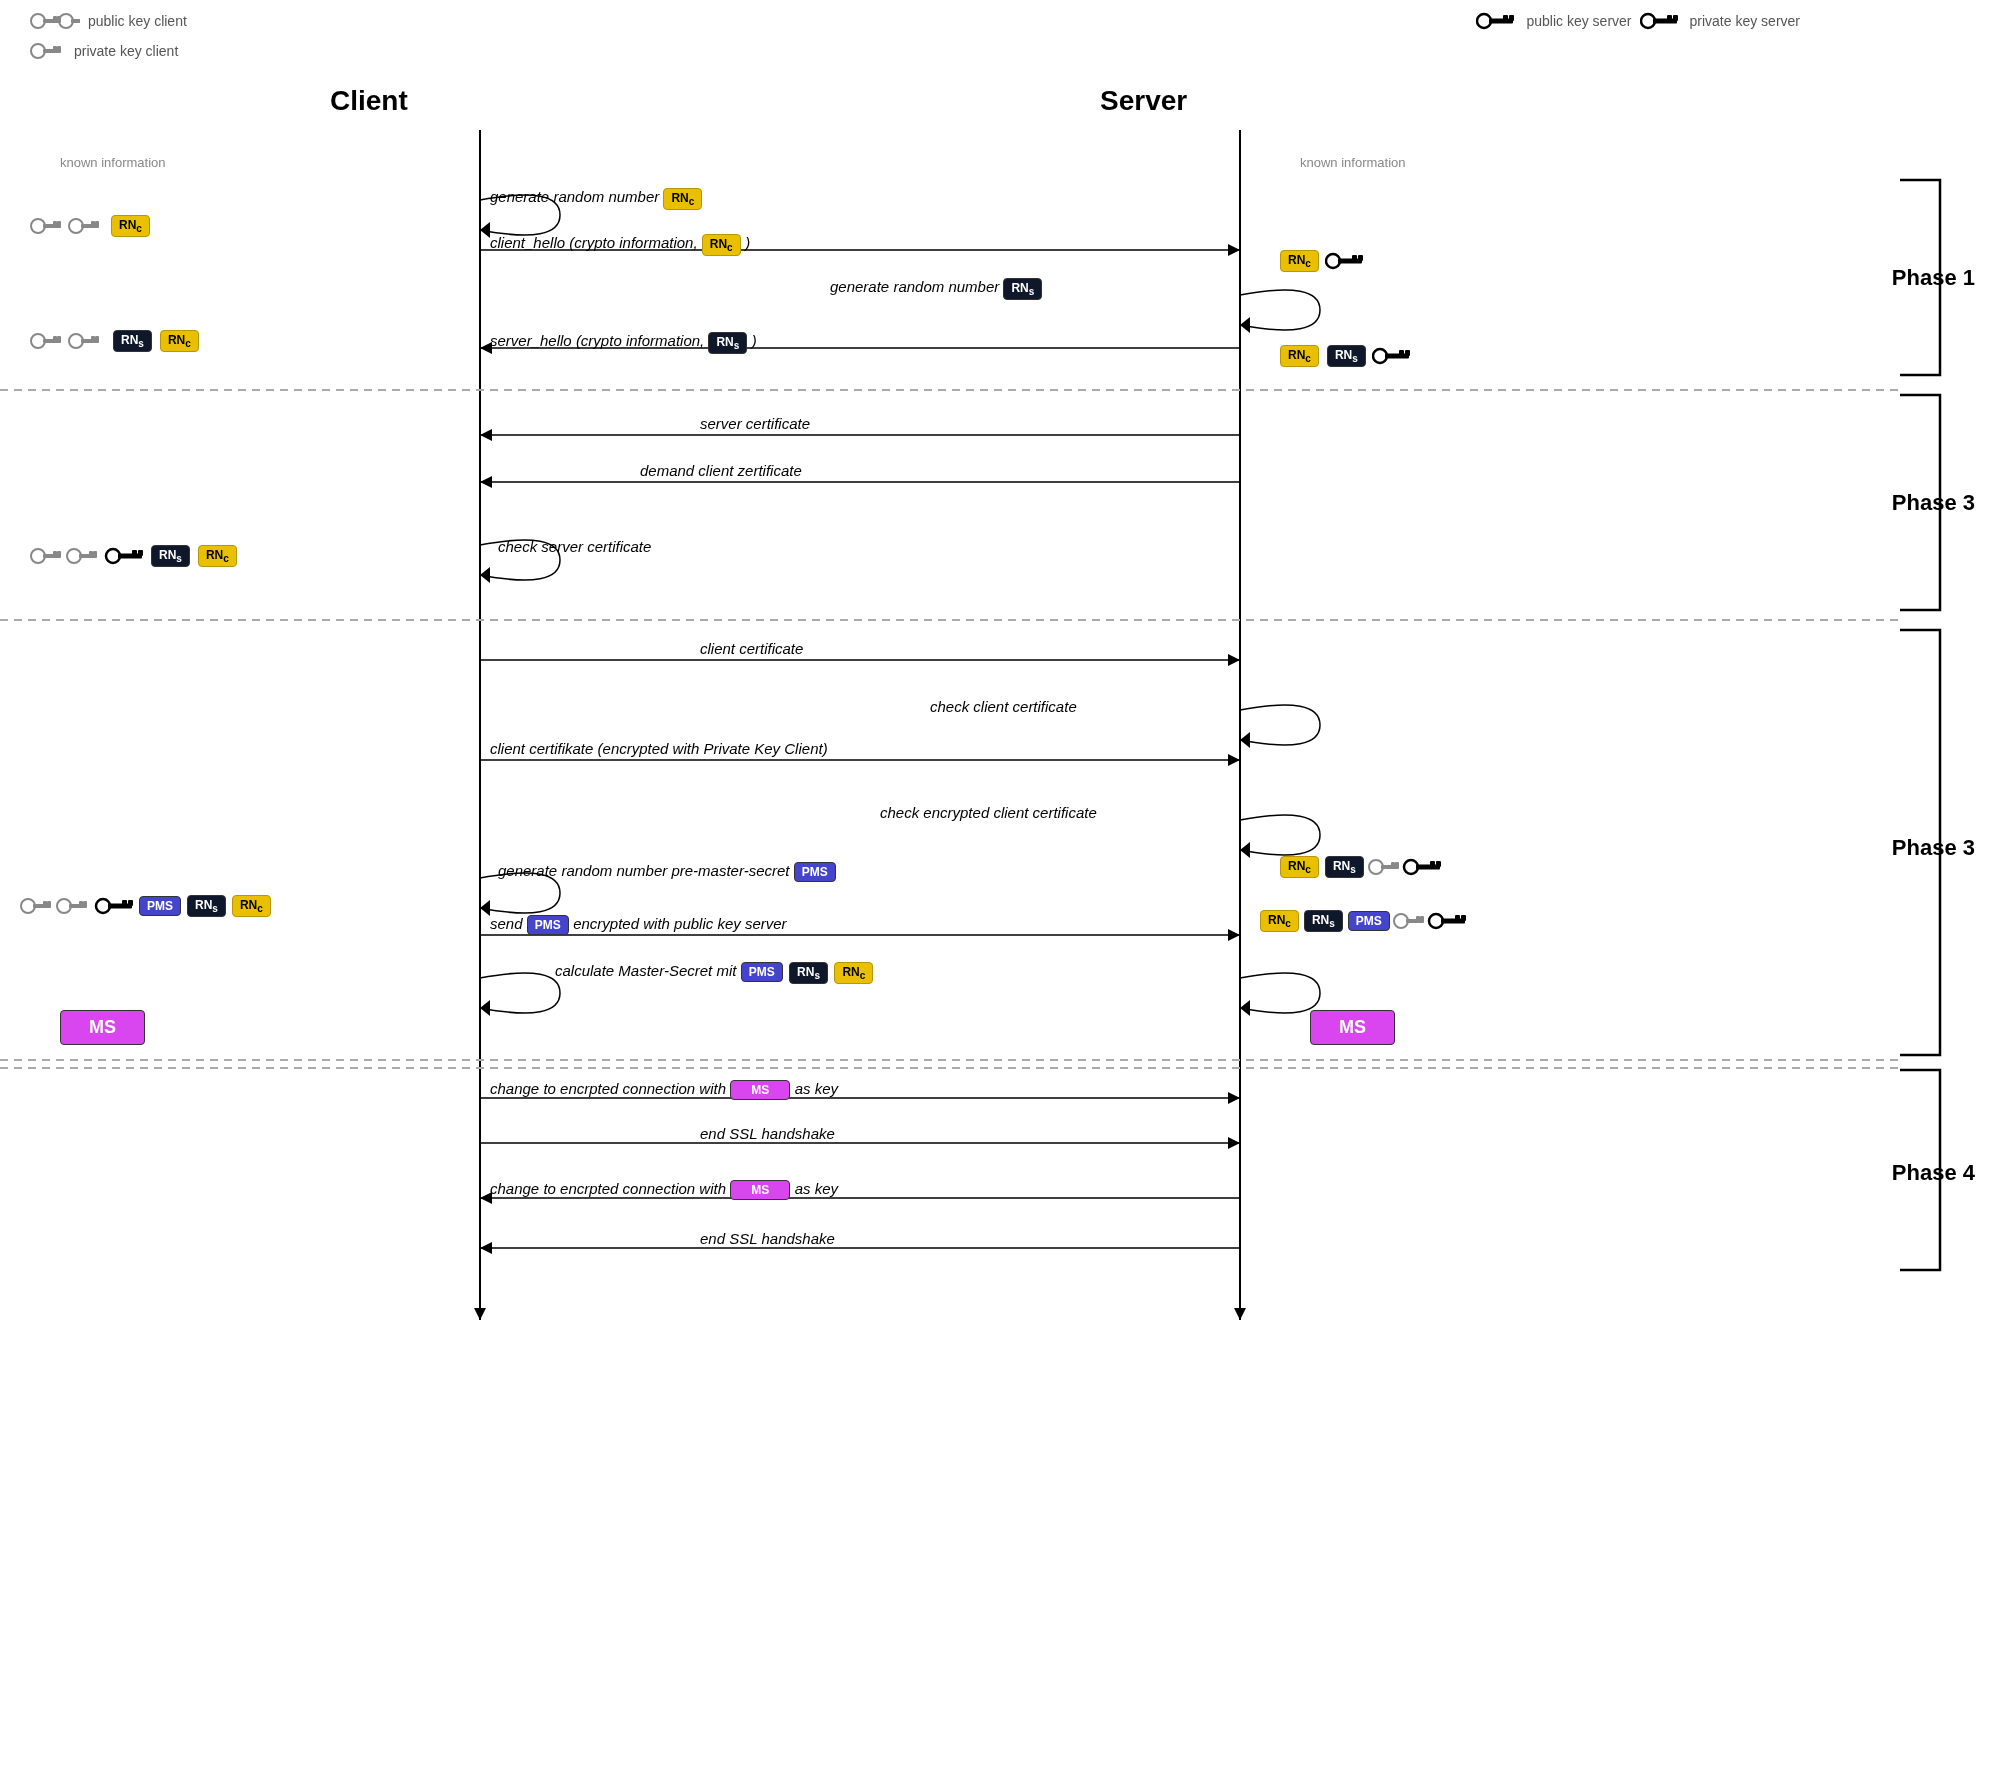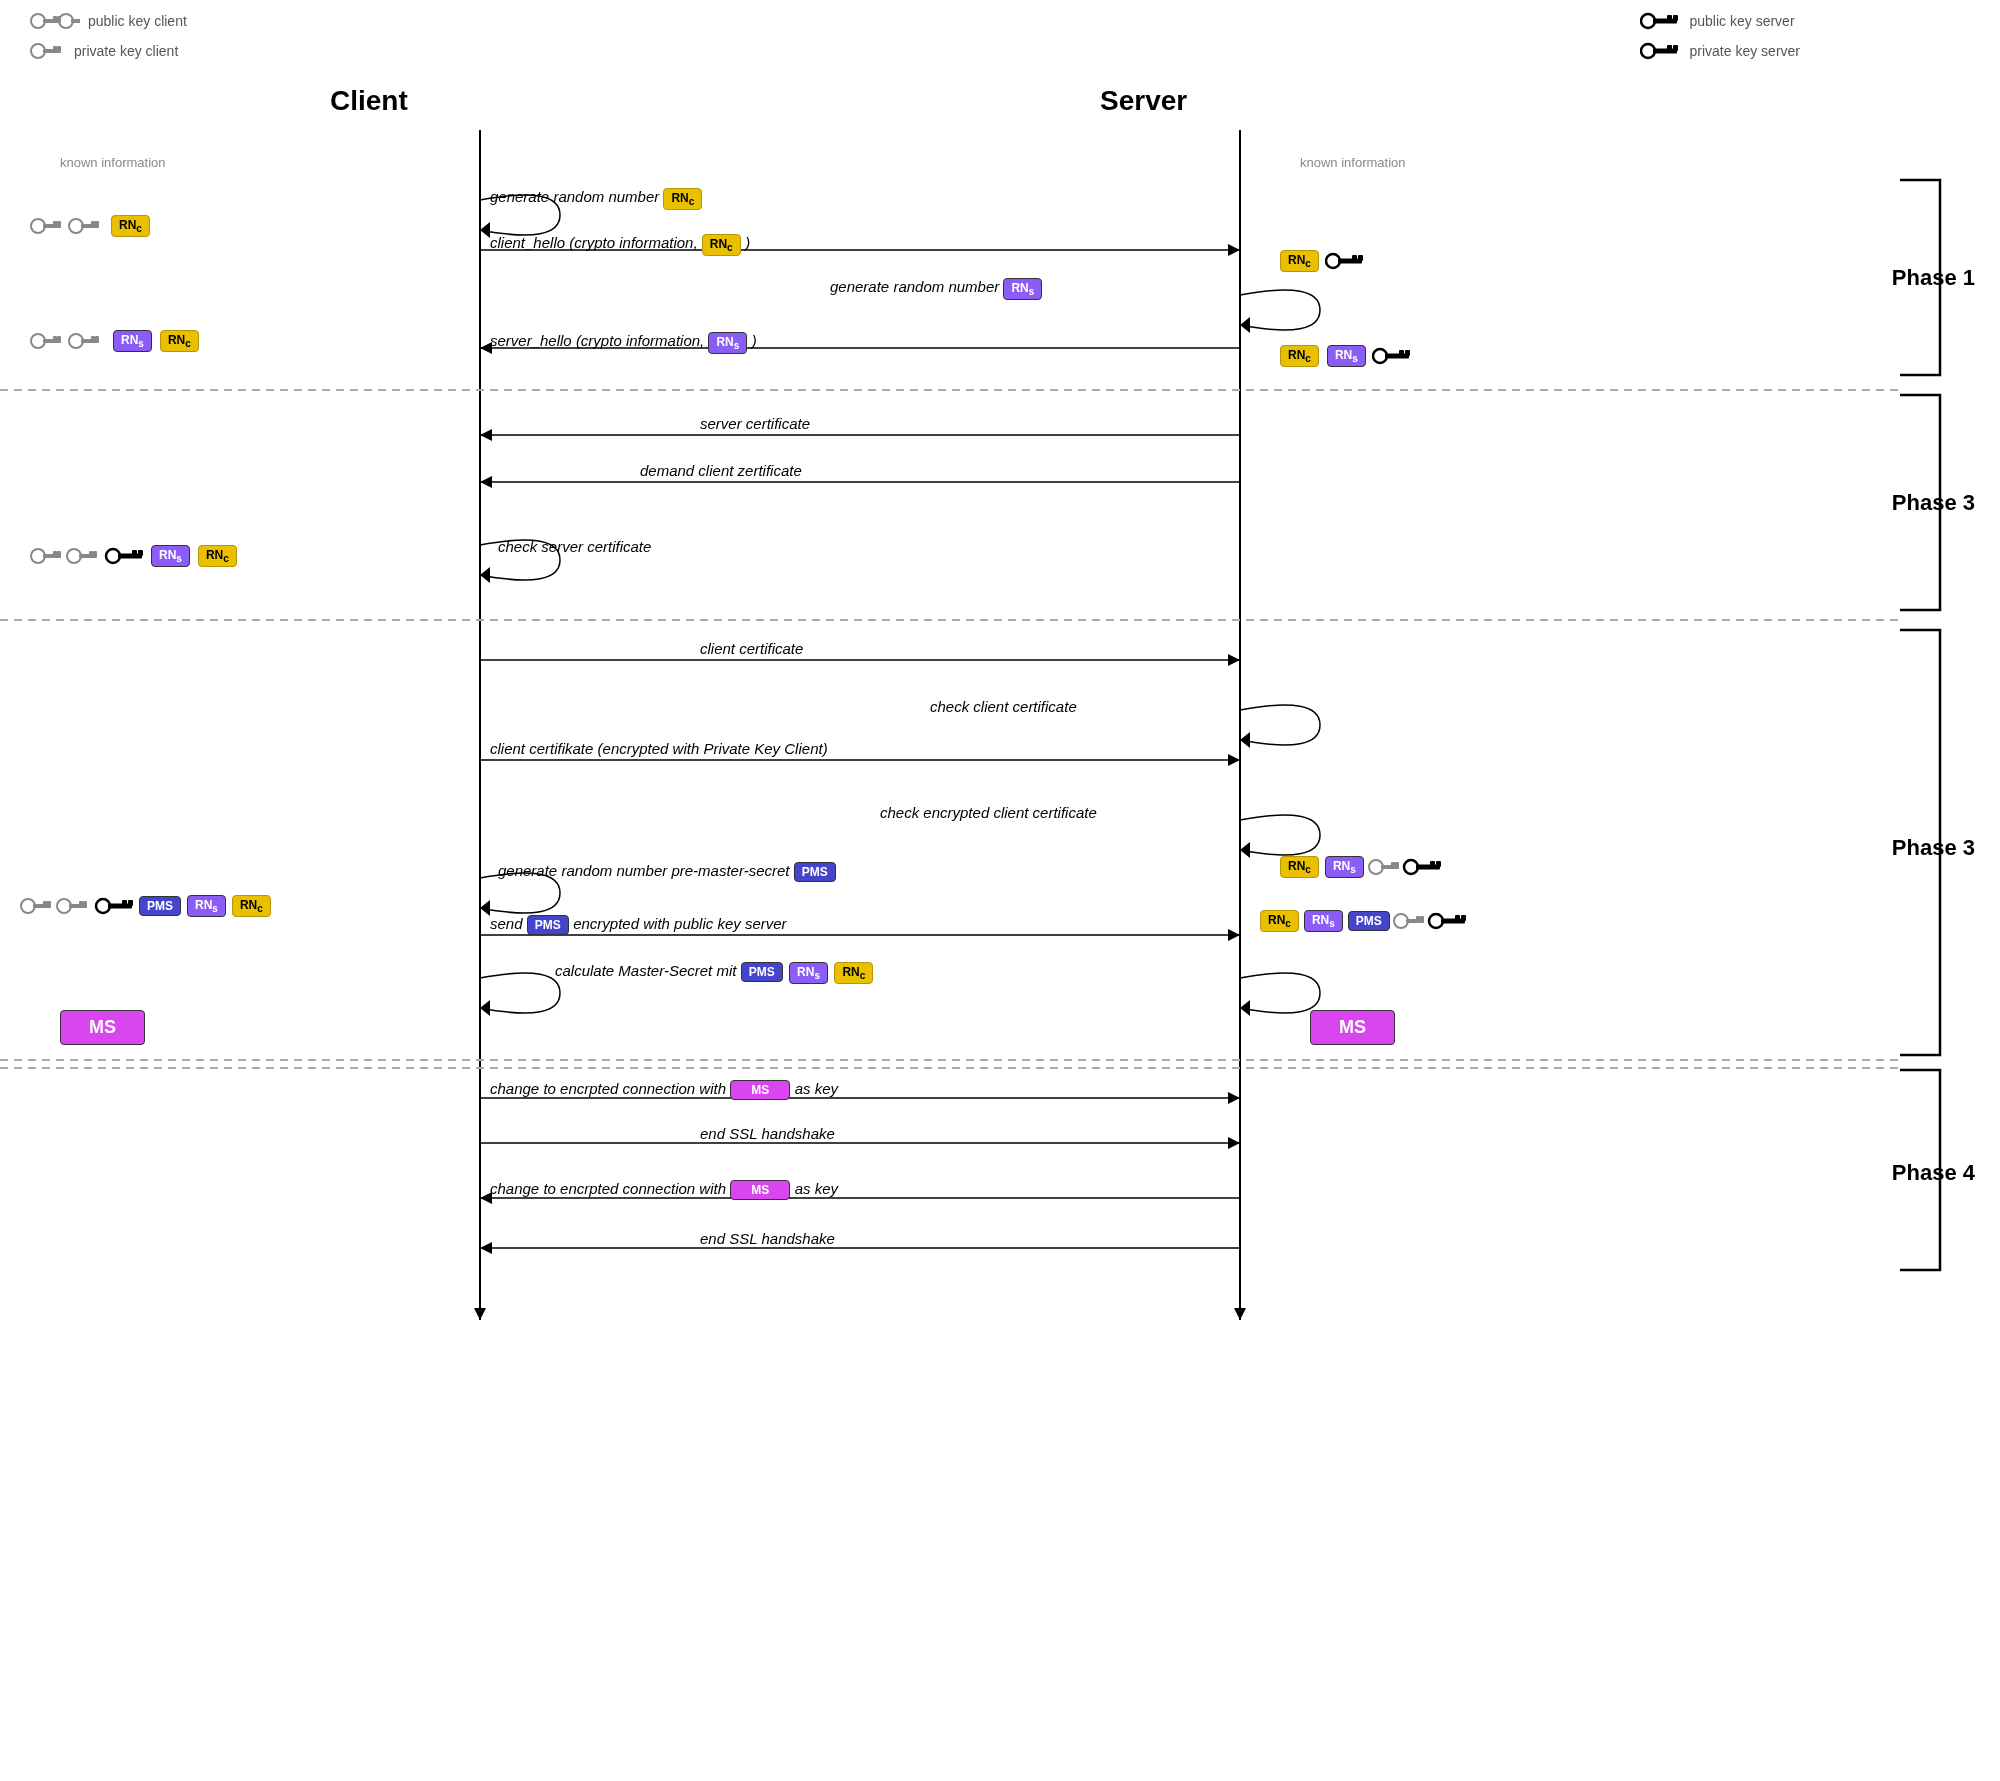--- a/index.html
+++ b/index.html
@@ -34,21 +34,20 @@
       font-size: 14px;
       color: #555;
     }
 
     
     .legend-right {
       position: absolute;
       top: 10px;
       right: 200px;
       display: flex;
-      flex-direction: column;
       gap: 8px;
     }
 
     
     .col-header {
       position: absolute;
       top: 85px;
       font-size: 28px;
       font-weight: bold;
       color: #000;
@@ -77,21 +76,21 @@
     .badge {
       display: inline-block;
       padding: 2px 7px;
       border-radius: 4px;
       font-size: 12px;
       font-weight: bold;
       color: #fff;
       border: 1px solid #333;
     }
     .badge-yellow { background: #e8c000; color: #000; border-color: #b8960a; }
-    .badge-red { background: #8b5cf6; }
+    .badge-red { background: #0f172a; }
     .badge-blue { background: #4444cc; }
     .badge-green { background: #d946ef; min-width: 60px; text-align: center; }
 
     
     .known-info {
       position: absolute;
       font-size: 13px;
       color: #888;
     }
   </style>

